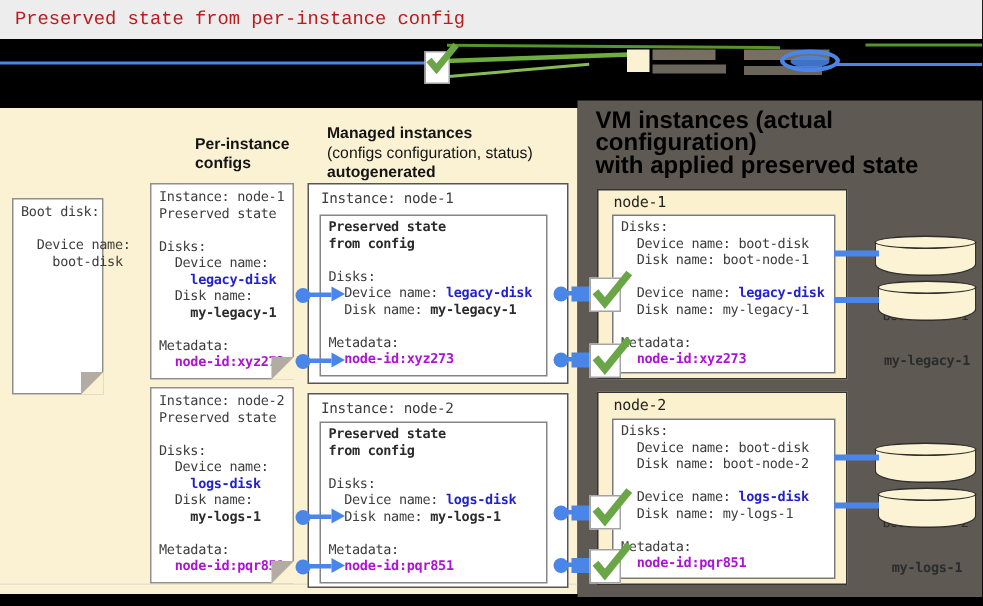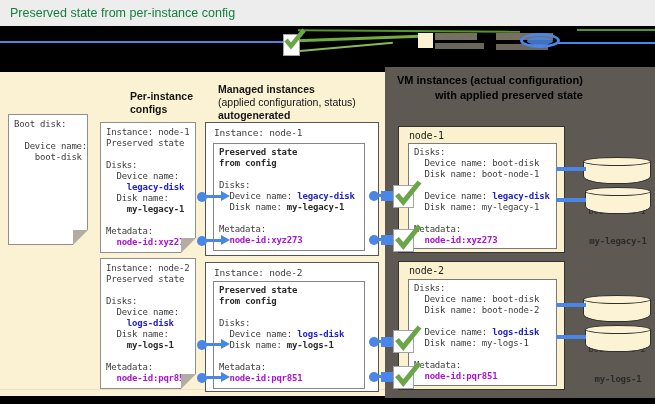--- a/index.html
+++ b/index.html
@@ -1,39 +1,39 @@
 <!DOCTYPE html>
 <html><head>
 <meta charset="utf-8">
 <style>
   html,body{margin:0;padding:0;background:#000;}
   #screen{position:relative;width:655px;height:404px;background:#000;overflow:hidden;
           font-family:"Liberation Sans",sans-serif;}
 
   
   .titlebar{position:absolute;left:0;top:0;width:655px;height:26px;background:#ededed;}
-  .titlebar .t{position:absolute;left:10px;top:0;line-height:26px;font-size:12.5px;color:#15803d;}
+  .titlebar .t{position:absolute;left:10px;top:0;line-height:26px;font-size:12.5px;color:#b91c1c;font-family:Liberation Mono, monospace;}
 
   
   .lline{position:absolute;background:#4a86e8;}
   .gline{position:absolute;background:#55942e;}
   .lbar{position:absolute;background:#766f62;}
   .lsquare{position:absolute;width:15px;height:15px;background:#fbf2d3;}
   .loval{position:absolute;width:40px;height:15px;border:3px solid #4a86e8;border-radius:50%;box-sizing:border-box;}
   .loval-fill{position:absolute;width:26px;height:8px;background:#4a86e8;border-radius:50%;opacity:.85;}
 
   
   .panel-left{position:absolute;left:0;top:72px;width:385px;height:324px;background:#fbf2d4;z-index:1;}
   .panel-left .bline{position:absolute;left:0;top:317px;width:385px;height:1px;background:#e9e2ca;}
   .panel-right{position:absolute;left:385px;top:67px;width:270px;height:331px;background:#5e5a53;z-index:1;}
 
   
   .h{position:absolute;font-size:10.5px;line-height:13px;font-weight:bold;color:#141414;z-index:2;}
   .h .reg{font-weight:normal;}
-  .rh{position:absolute;left:397px;top:73px;font-size:11px;line-height:15px;font-weight:bold;color:#000;z-index:2;text-align:right;}
+  .rh{position:absolute;left:397px;top:73px;font-size:16px;line-height:15px;font-weight:bold;color:#000;z-index:2;}
 
   
   .mono{font-family:"DejaVu Sans Mono",monospace;font-size:9px;line-height:11px;
         letter-spacing:-0.2px;color:#3d3d3d;white-space:pre;}
   .blue{color:#2222cc;font-weight:bold;}
   .mag{color:#aa14d4;font-weight:bold;margin-top:16px;}
   .bld{font-weight:bold;color:#2b2b2b;}
 
   
   .card{position:absolute;background:#fff;border:1px solid #8f8f8f;box-sizing:border-box;z-index:2;}
@@ -103,29 +103,29 @@
   </div>
 
   <div class="panel-right"></div>
 
   <div class="h" style="left:102px;top:90px;margin-left:28px;">
     <div>Per-instance</div>
     <div>configs</div>
   </div>
   <div class="h" style="left:218px;top:83px;">
     <div>Managed instances</div>
-    <div class="reg">(applied configuration, status)</div>
+    <div class="reg">(configs configuration, status)</div>
     <div>autogenerated</div>
   </div>
   <div class="rh">
     <div>VM instances (actual configuration)</div>
     <div>with applied preserved state</div>
   </div>
 
-  <div class="card dogear" style="left:8px;top:114px;width:80px;height:131px;">
+  <div class="card dogear" style="left:8px;top:132px;width:61px;height:131px;">
     <div class="pad mono">Boot disk:
 
   Device name:
     boot-disk</div>
   </div>
 
   <div class="card dogear" style="left:100px;top:122px;width:96px;height:131px;">
     <div class="pad mono"><span>Instance: node-1
 Preserved state
 

